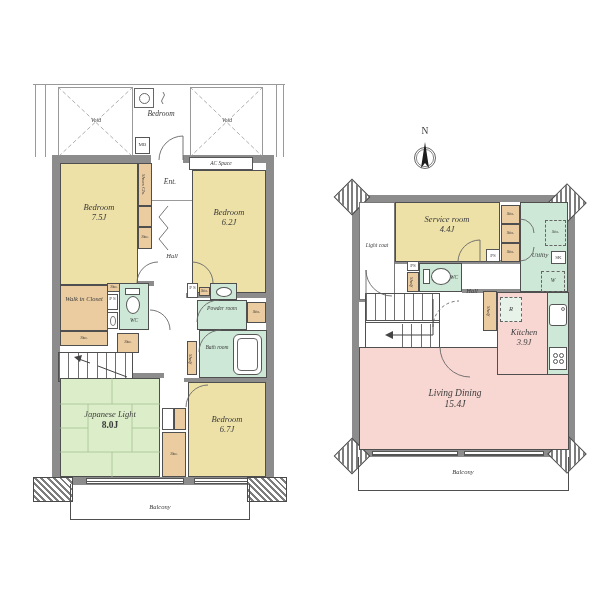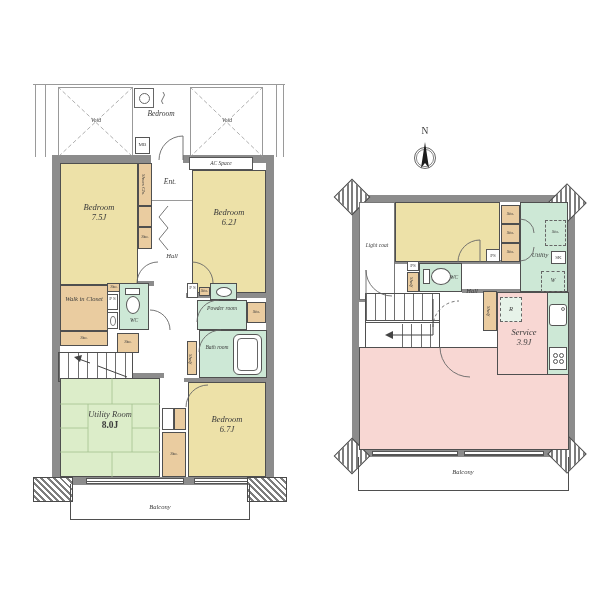--- a/index.html
+++ b/index.html
@@ -140,21 +140,21 @@
   <div class="room green" style="left:199px;top:330px;width:68px;height:48px"></div>
   <div class="fix tub" style="left:233px;top:334px;width:29px;height:41px">
     <div class="tub-in"></div>
   </div>
   <div class="lbl t5" style="left:201px;top:344px;width:32px">Bath room</div>
   <div class="room ctan" style="left:187px;top:341px;width:10px;height:34px"></div>
   <div class="lbl t4 vert" style="left:188px;top:345px;height:28px">Shelf</div>
 
   <div class="room tatami" style="left:60px;top:378px;width:100px;height:99px"></div>
   <div class="lbl t8" style="left:82px;top:410px;width:56px">
-    <span>Utility Room</span><br>
+    <span>Japanese Light</span><br>
     <span class="bold t9">8.0J</span>
   </div>
 
   <div class="fix" style="left:162px;top:408px;width:12px;height:22px"></div>
   <div class="room ctan" style="left:174px;top:408px;width:12px;height:22px"></div>
   <div class="room ctan" style="left:162px;top:432px;width:24px;height:45px"></div>
   <div class="lbl t4" style="left:162px;top:451px;width:24px">Sto.</div>
 
   <div class="room tan" style="left:188px;top:382px;width:78px;height:95px"></div>
   <div class="lbl t8" style="left:192px;top:415px;width:70px">
@@ -182,20 +182,24 @@
 
   <div class="hatch" style="left:339px;top:184px;width:26px;height:26px;transform:rotate(45deg)"></div>
   <div class="hatch" style="left:553px;top:189px;width:28px;height:28px;transform:rotate(45deg)"></div>
   <div class="hatch" style="left:339px;top:443px;width:26px;height:26px;transform:rotate(45deg)"></div>
   <div class="hatch" style="left:553px;top:440px;width:28px;height:28px;transform:rotate(45deg)"></div>
 
   <div class="room white" style="left:359px;top:202px;width:36px;height:98px;border-color:#777"></div>
   <div class="lbl t5" style="left:356px;top:242px;width:42px">Light coat</div>
 
   <div class="room tan" style="left:395px;top:202px;width:105px;height:60px"></div>
+  <div class="lbl t8" style="left:407px;top:215px;width:80px">
+    <span>Service room</span><br>
+    <span>4.4J</span>
+  </div>
 
   <div class="room ctan" style="left:501px;top:205px;width:19px;height:19px"></div>
   <div class="lbl t4" style="left:500px;top:211px;width:21px">Sto.</div>
   <div class="room ctan" style="left:501px;top:224px;width:19px;height:19px"></div>
   <div class="lbl t4" style="left:500px;top:230px;width:21px">Sto.</div>
   <div class="room ctan" style="left:501px;top:243px;width:19px;height:19px"></div>
   <div class="lbl t4" style="left:500px;top:249px;width:21px">Sto.</div>
   <div class="fix" style="left:486px;top:249px;width:14px;height:13px"></div>
   <div class="lbl t4 up" style="left:486px;top:253px;width:14px">PS</div>
 
@@ -221,38 +225,42 @@
   <div class="room ctan" style="left:483px;top:291px;width:14px;height:40px"></div>
   <div class="lbl t4 vert" style="left:486px;top:297px;height:28px">Shelf</div>
 
   <div class="room white" style="left:365px;top:293px;width:75px;height:55px">
     <div class="risers" style="left:0;top:0;width:73px;height:26px"></div>
     <div class="abs" style="left:0;top:26px;width:73px;height:3px;border-top:1px solid #555;border-bottom:1px solid #555;box-sizing:border-box"></div>
     <div class="risers" style="left:36px;top:30px;width:37px;height:23px"></div>
   </div>
 
   <div class="room pink" style="left:359px;top:347px;width:210px;height:103px"></div>
+  <div class="lbl t9" style="left:405px;top:388px;width:100px">
+    <span>Living Dining</span><br>
+    <span>15.4J</span>
+  </div>
 
   <div class="room pink" style="left:497px;top:292px;width:72px;height:83px"></div>
   <div class="room green" style="left:547px;top:292px;width:22px;height:83px"></div>
   <div class="fix" style="left:549px;top:304px;width:18px;height:22px;border-radius:3px">
     <div class="fix oval" style="left:11px;top:2px;width:4px;height:4px;border-color:#777"></div>
   </div>
   <div class="fix" style="left:549px;top:347px;width:18px;height:23px">
     <div class="burners" style="left:1px;top:3px;width:14px">
       <span class="burner"></span>
         <span class="burner"></span>
         <span class="burner"></span>
         <span class="burner"></span>
     </div>
   </div>
   <div class="dash" style="left:500px;top:297px;width:22px;height:25px;background:#e7f3e9"></div>
   <div class="lbl t6" style="left:500px;top:305px;width:22px">R</div>
   <div class="lbl t8" style="left:492px;top:328px;width:64px">
-    <span>Service</span><br>
+    <span>Kitchen</span><br>
     <span>3.9J</span>
   </div>
 
   <div class="win" style="left:372px;top:451px;width:86px;height:5px"></div>
   <div class="win" style="left:464px;top:451px;width:80px;height:5px"></div>
   <div class="rail" style="left:358px;top:457px;width:211px;height:34px"></div>
   <div class="lbl t6" style="left:413px;top:468px;width:100px">Balcony</div>
 
   <svg width="600" height="599" viewBox="0 0 600 599">
     <g stroke="#9a9a9a" stroke-width="0.8" stroke-dasharray="4 2.5">

